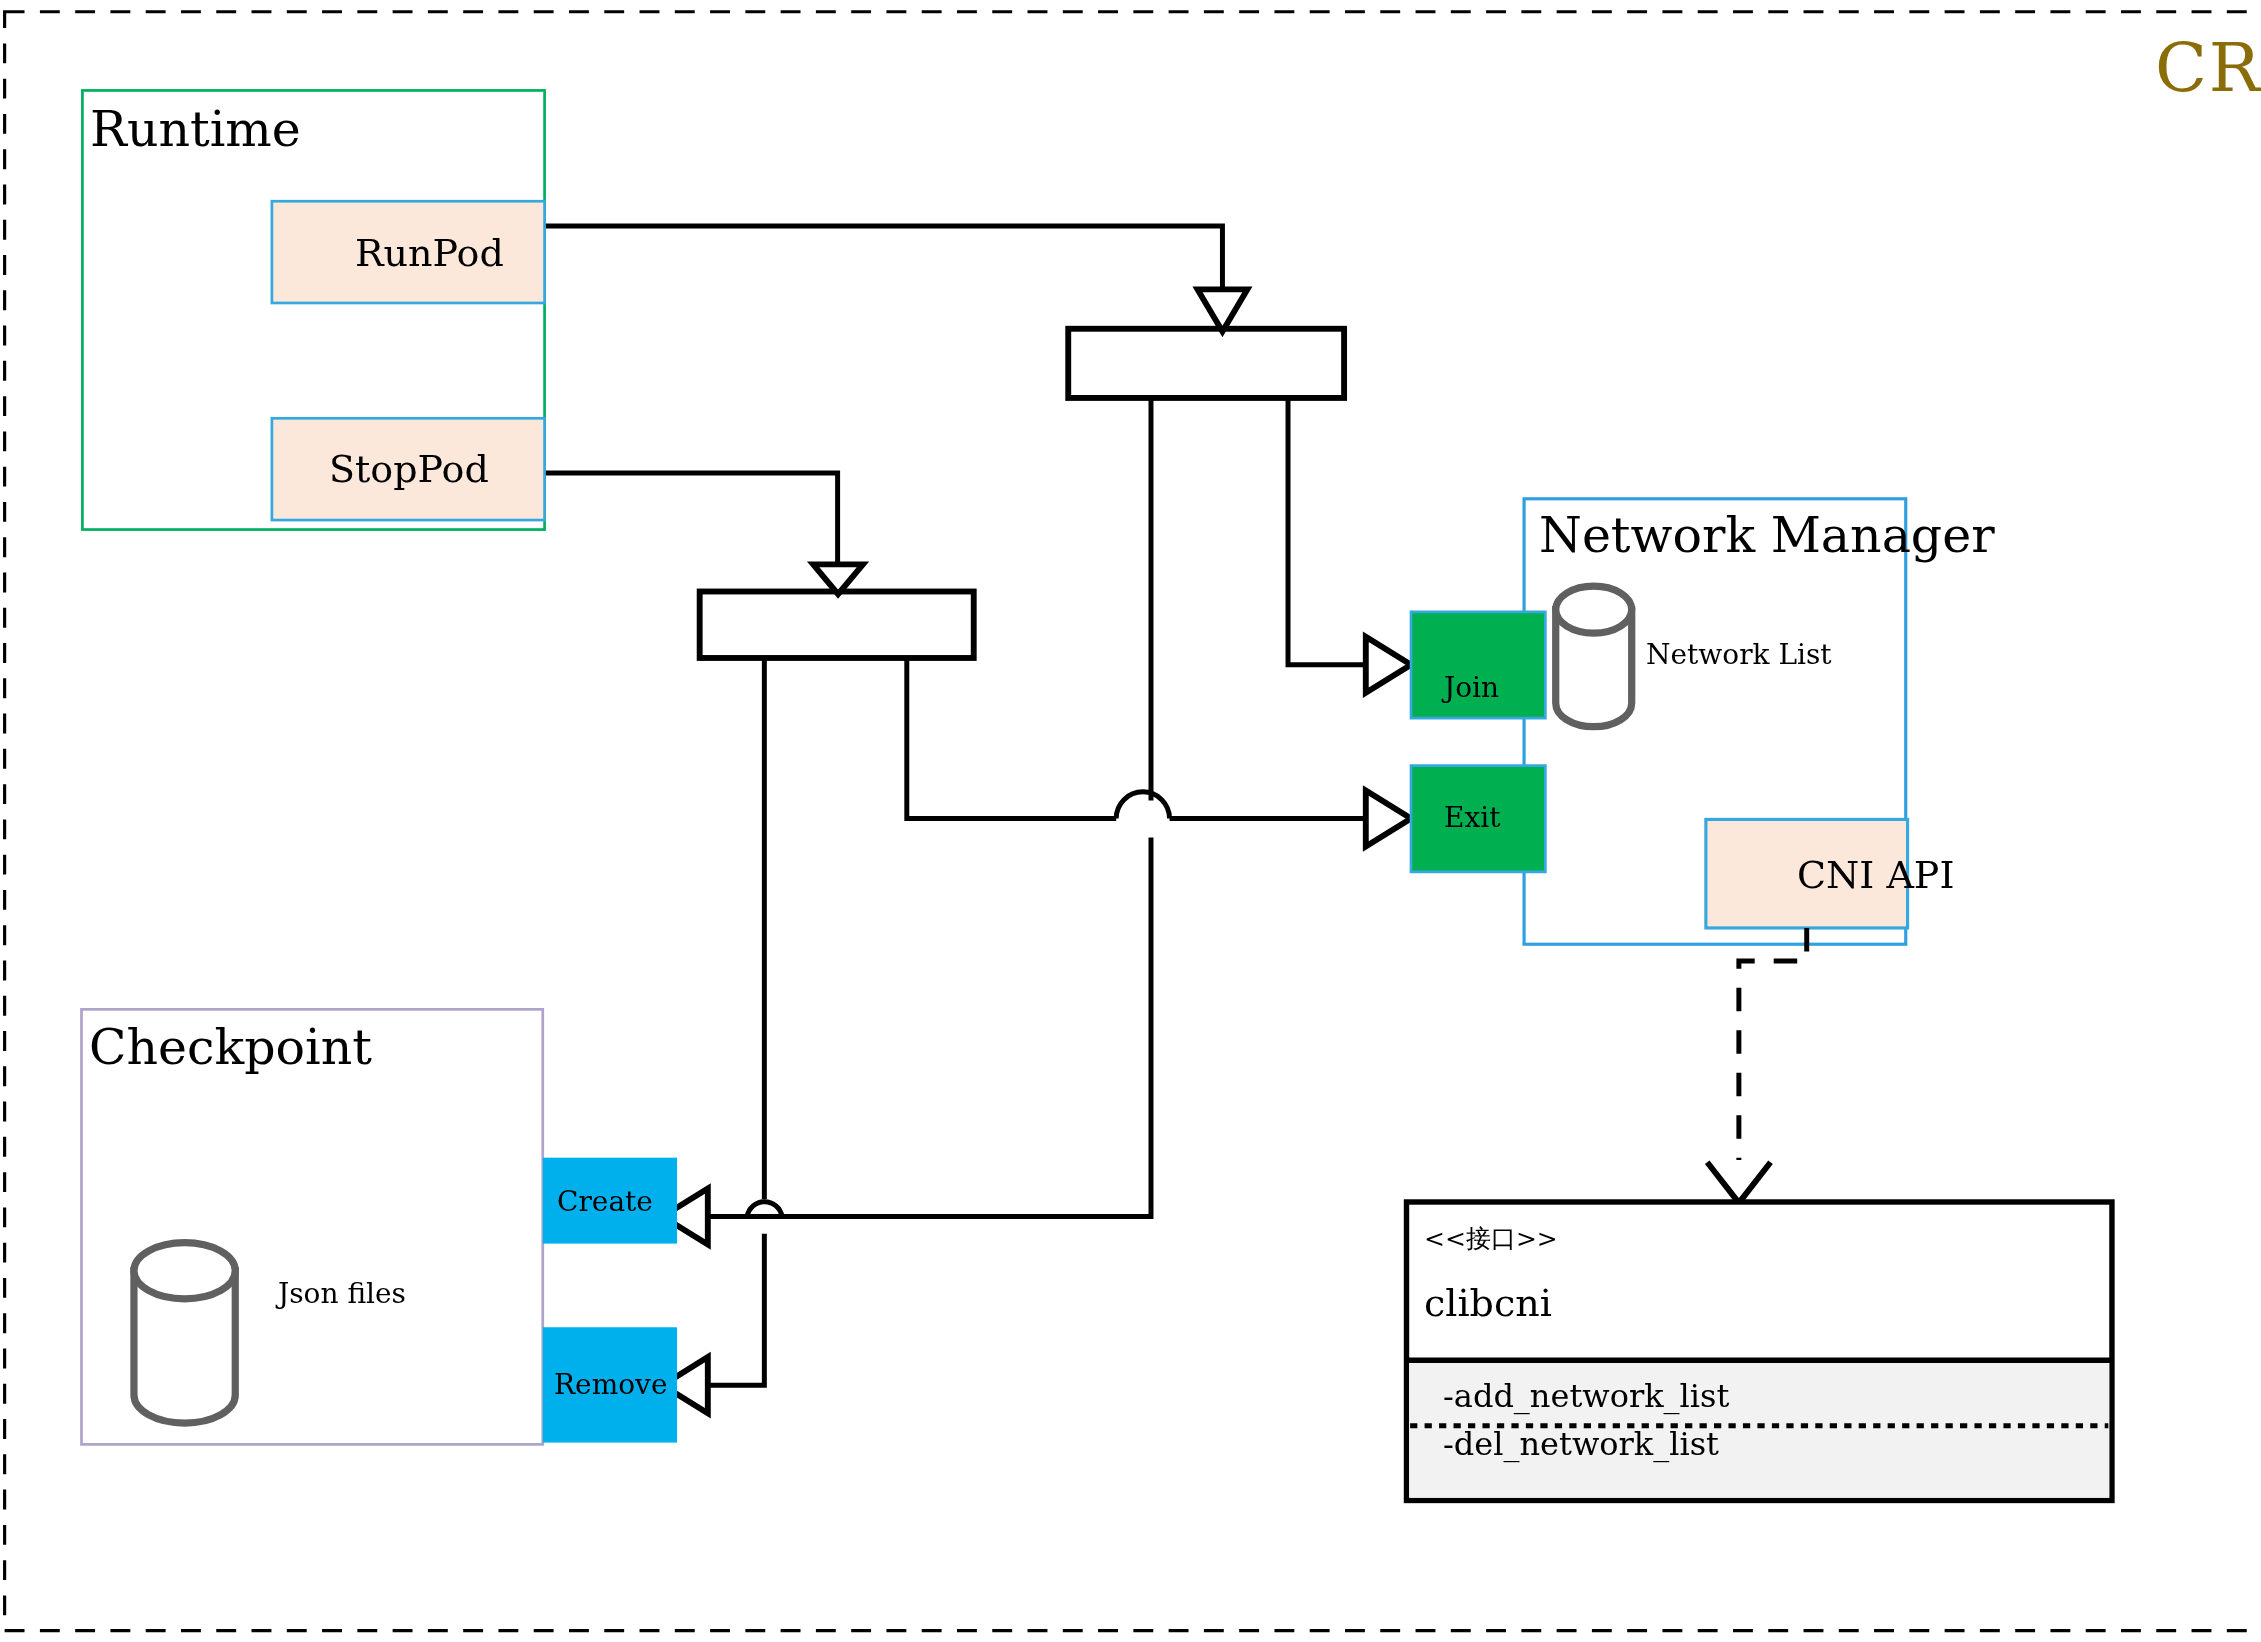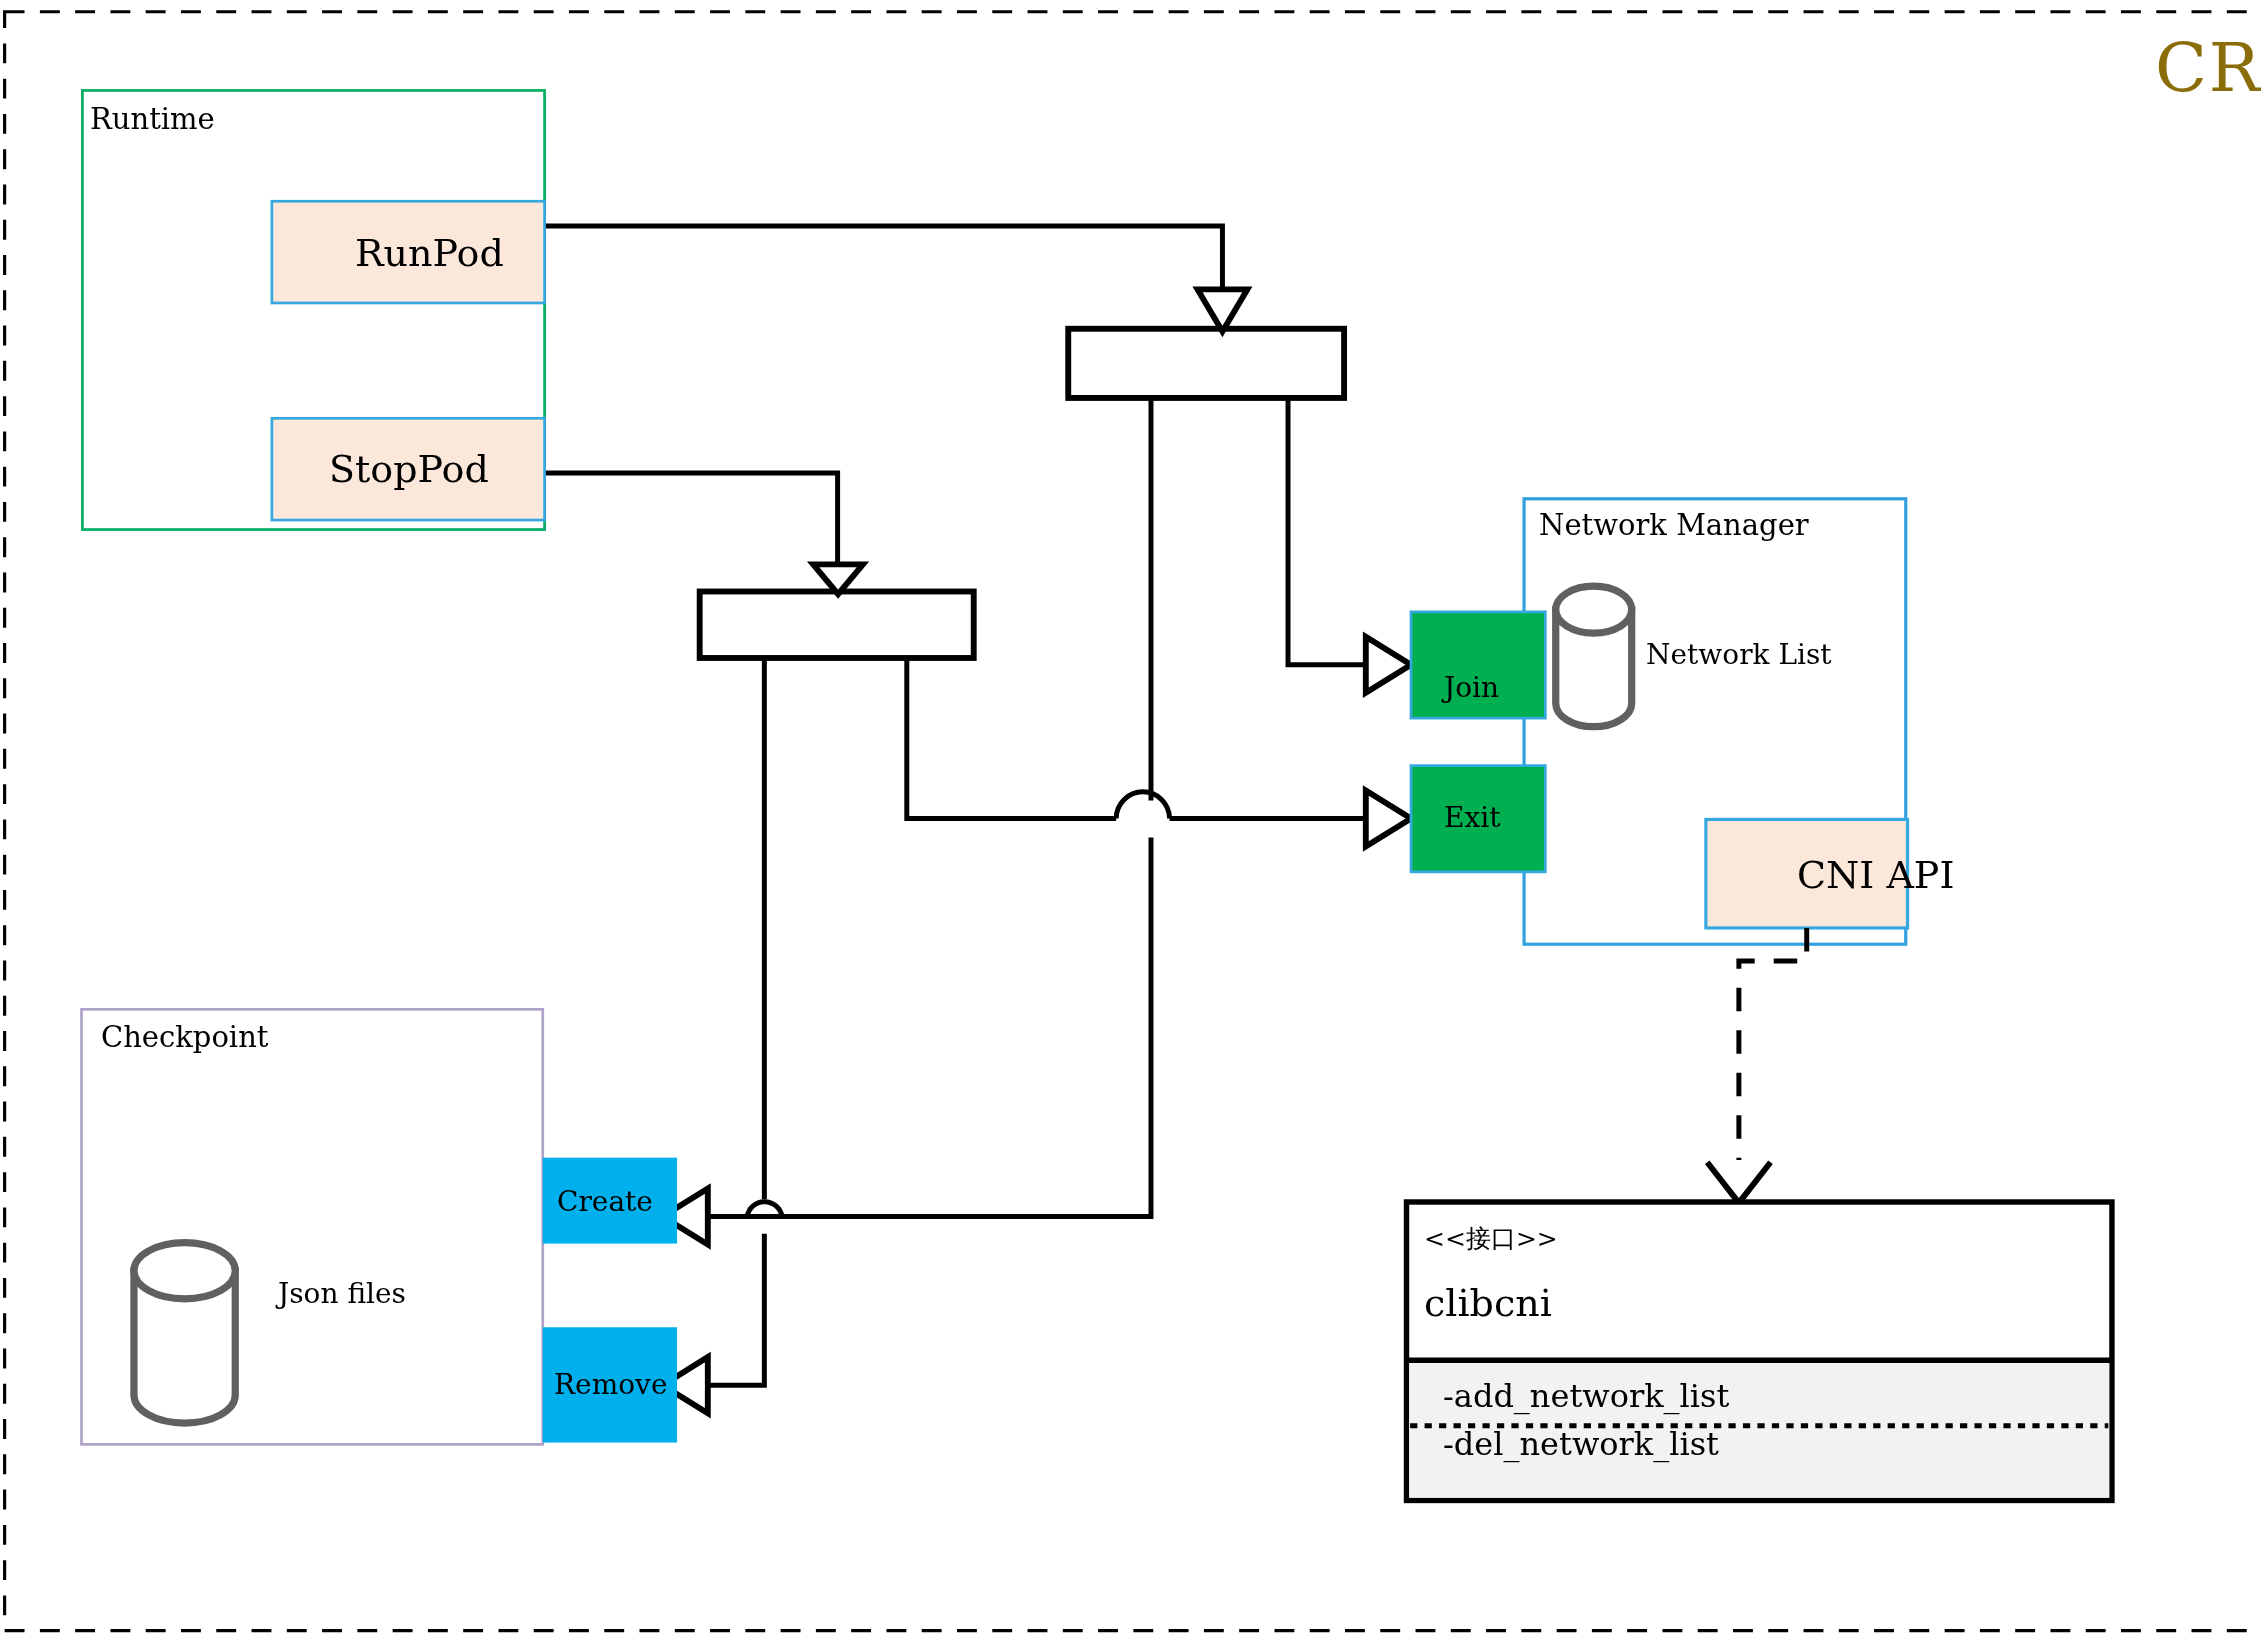--- a/index.html
+++ b/index.html
@@ -27,21 +27,21 @@
     white-space: pre;
     color: #000000;
     line-height: 1;
     font-family: "DejaVu Serif", "Liberation Serif", serif;
   }
   .t-title {
     font-size: 68px;
     color: #8a6d08;
     letter-spacing: 1.8px;
   }
-  .t-group   { font-size: 29px; }
+  .t-group   { font-size: 49px; }
   .t-node    { font-size: 38px; }
   .t-small   { font-size: 28px; }
   .t-iface   { font-size: 25px; }
   .t-ifname  { font-size: 38px; }
   .t-method  { font-size: 32px; }
 </style>
 </head>
 <body>
 
 <div id="stage">
@@ -130,21 +130,21 @@
   </svg>
 
   <div class="lbl t-title" style="left:2155px; top:34px;">CRI</div>
 
   <div class="lbl t-group" style="left:90px; top:105px;">Runtime</div>
 
   <div class="lbl t-node" style="left:355px; top:234px;text-align:center;">RunPod</div>
 
   <div class="lbl t-node" style="left:329px; top:450px;">StopPod</div>
 
-  <div class="lbl t-group" style="left:101px; top:1023px;">Checkpoint</div>
+  <div class="lbl t-group" style="left:89px; top:1023px;">Checkpoint</div>
 
   <div class="lbl t-small" style="left:278px; top:1280px;">Json files</div>
 
   <div class="lbl t-small" style="left:557px; top:1188px;">Create</div>
 
   <div class="lbl t-small" style="left:554px; top:1371px;">Remove</div>
 
   <div class="lbl t-group" style="left:1539px; top:511px;">Network Manager</div>
 
   <div class="lbl t-small" style="left:1646px; top:641px;">Network List</div>

